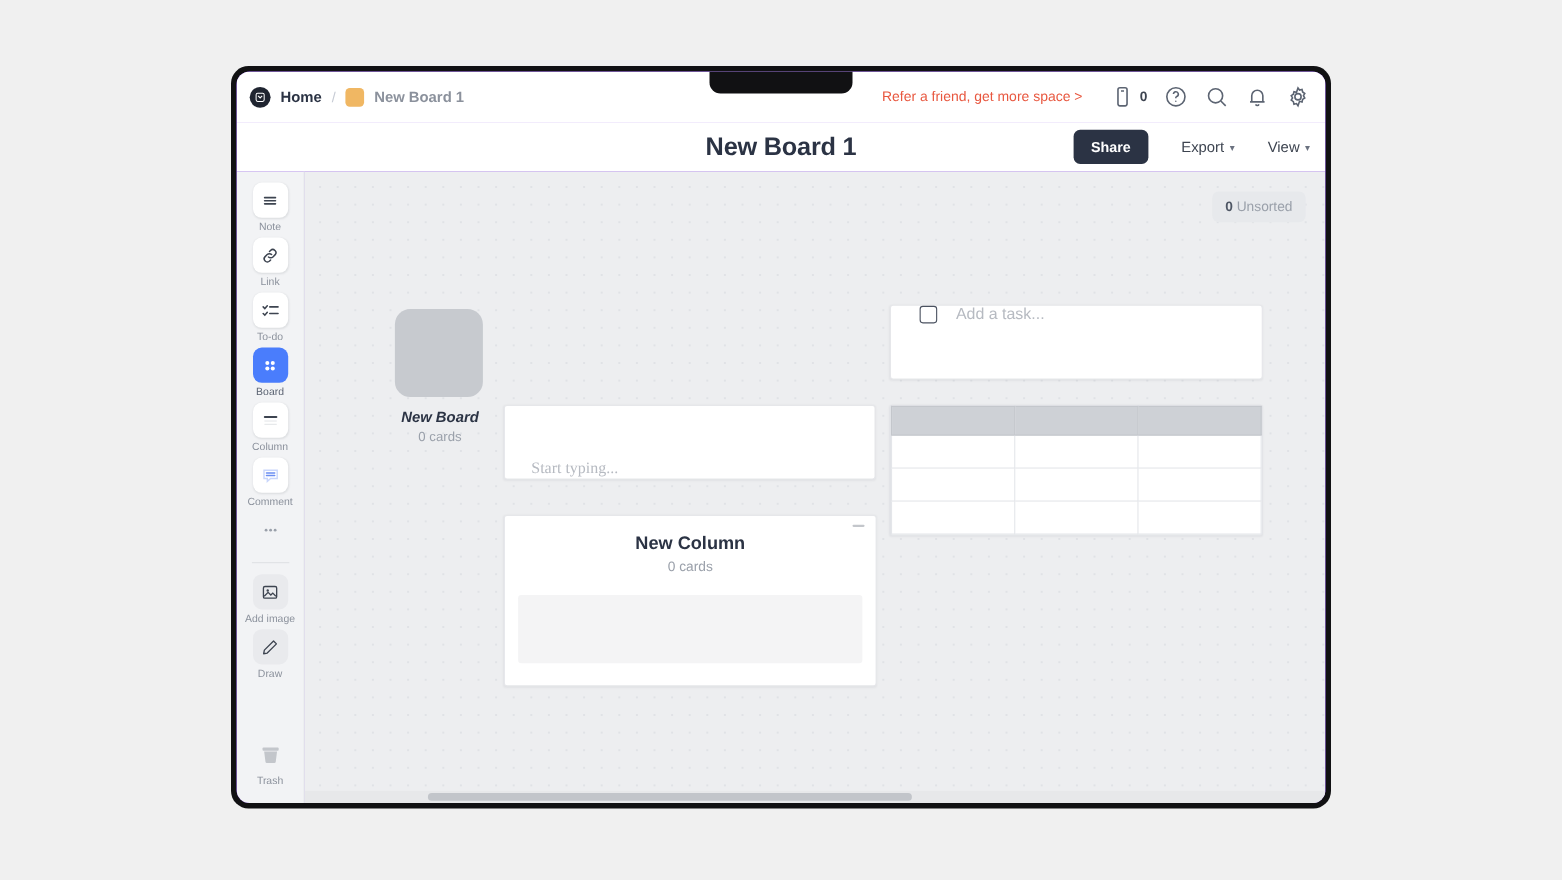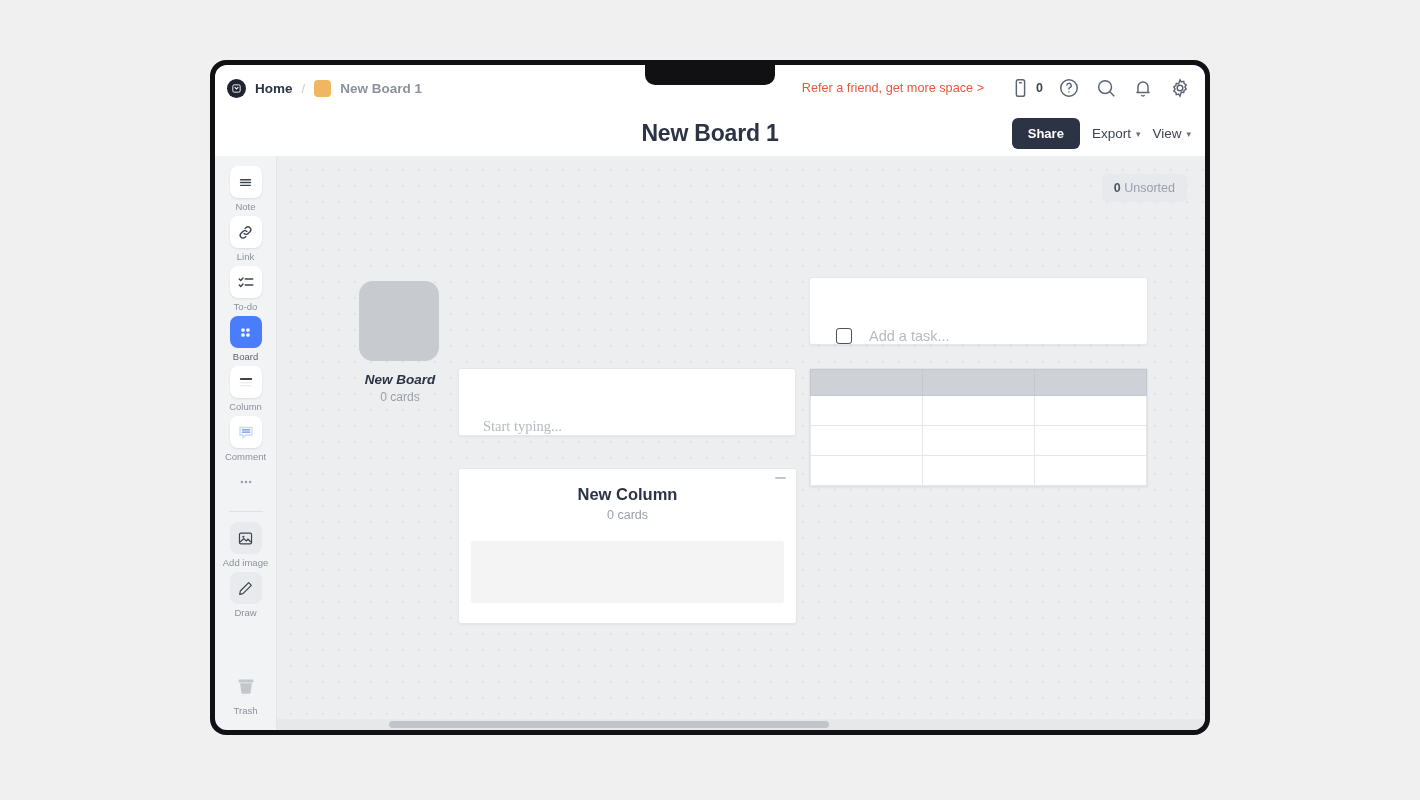--- a/index.html
+++ b/index.html
@@ -84,21 +84,21 @@
     padding: 0 14px;
   }
   #board-title {
     position: absolute; left: 0; right: 0;
     text-align: center;
     font-size: 23px; font-weight: bold; color: #2b3344;
     letter-spacing: -0.2px;
   }
   #title-actions {
     margin-left: auto;
-    display: flex; align-items: center; gap: 12px;
+    display: flex; align-items: center; gap: 30px;
     position: relative; z-index: 3;
   }
   .share-btn {
     background: #2b3344; color: #fff;
     font-size: 13px; font-weight: bold;
     border: none; border-radius: 6px;
     padding: 8px 16px; cursor: pointer;
   }
   .menu-btn {
     font-size: 13.5px; color: #3d4450;
@@ -195,21 +195,21 @@
     display: flex; align-items: flex-end; padding: 0 24px;
     box-shadow: 0 1px 2px rgba(20,25,35,.05);
     font-family: Liberation Serif, serif;
   }
   #note-w .ph { font-size: 14.5px; color: #b6bac1; }
 
   
   #todo-w {
     left: 532px; top: 121px; width: 339px; height: 68px;
     background: #fff; border: 1px solid #e6e7ea; border-radius: 3px;
-    display: flex; align-items: flex-end; padding: 0 26px;
+    display: flex; align-items: flex-start; padding: 0 26px;
     box-shadow: 0 1px 2px rgba(20,25,35,.05);
   }
   .chk { width: 16px; height: 16px; border: 1.6px solid #4b5260; border-radius: 3px; flex:none; }
   #todo-w .ph { margin-left: 17px; font-size: 14.5px; color: #b6bac1; }
 
   
   #table-w {
     left: 532px; top: 212px; width: 339px;
     border: 1px solid #e1e3e7; border-radius: 2px; background: #fff;
     box-shadow: 0 1px 2px rgba(20,25,35,.05);

